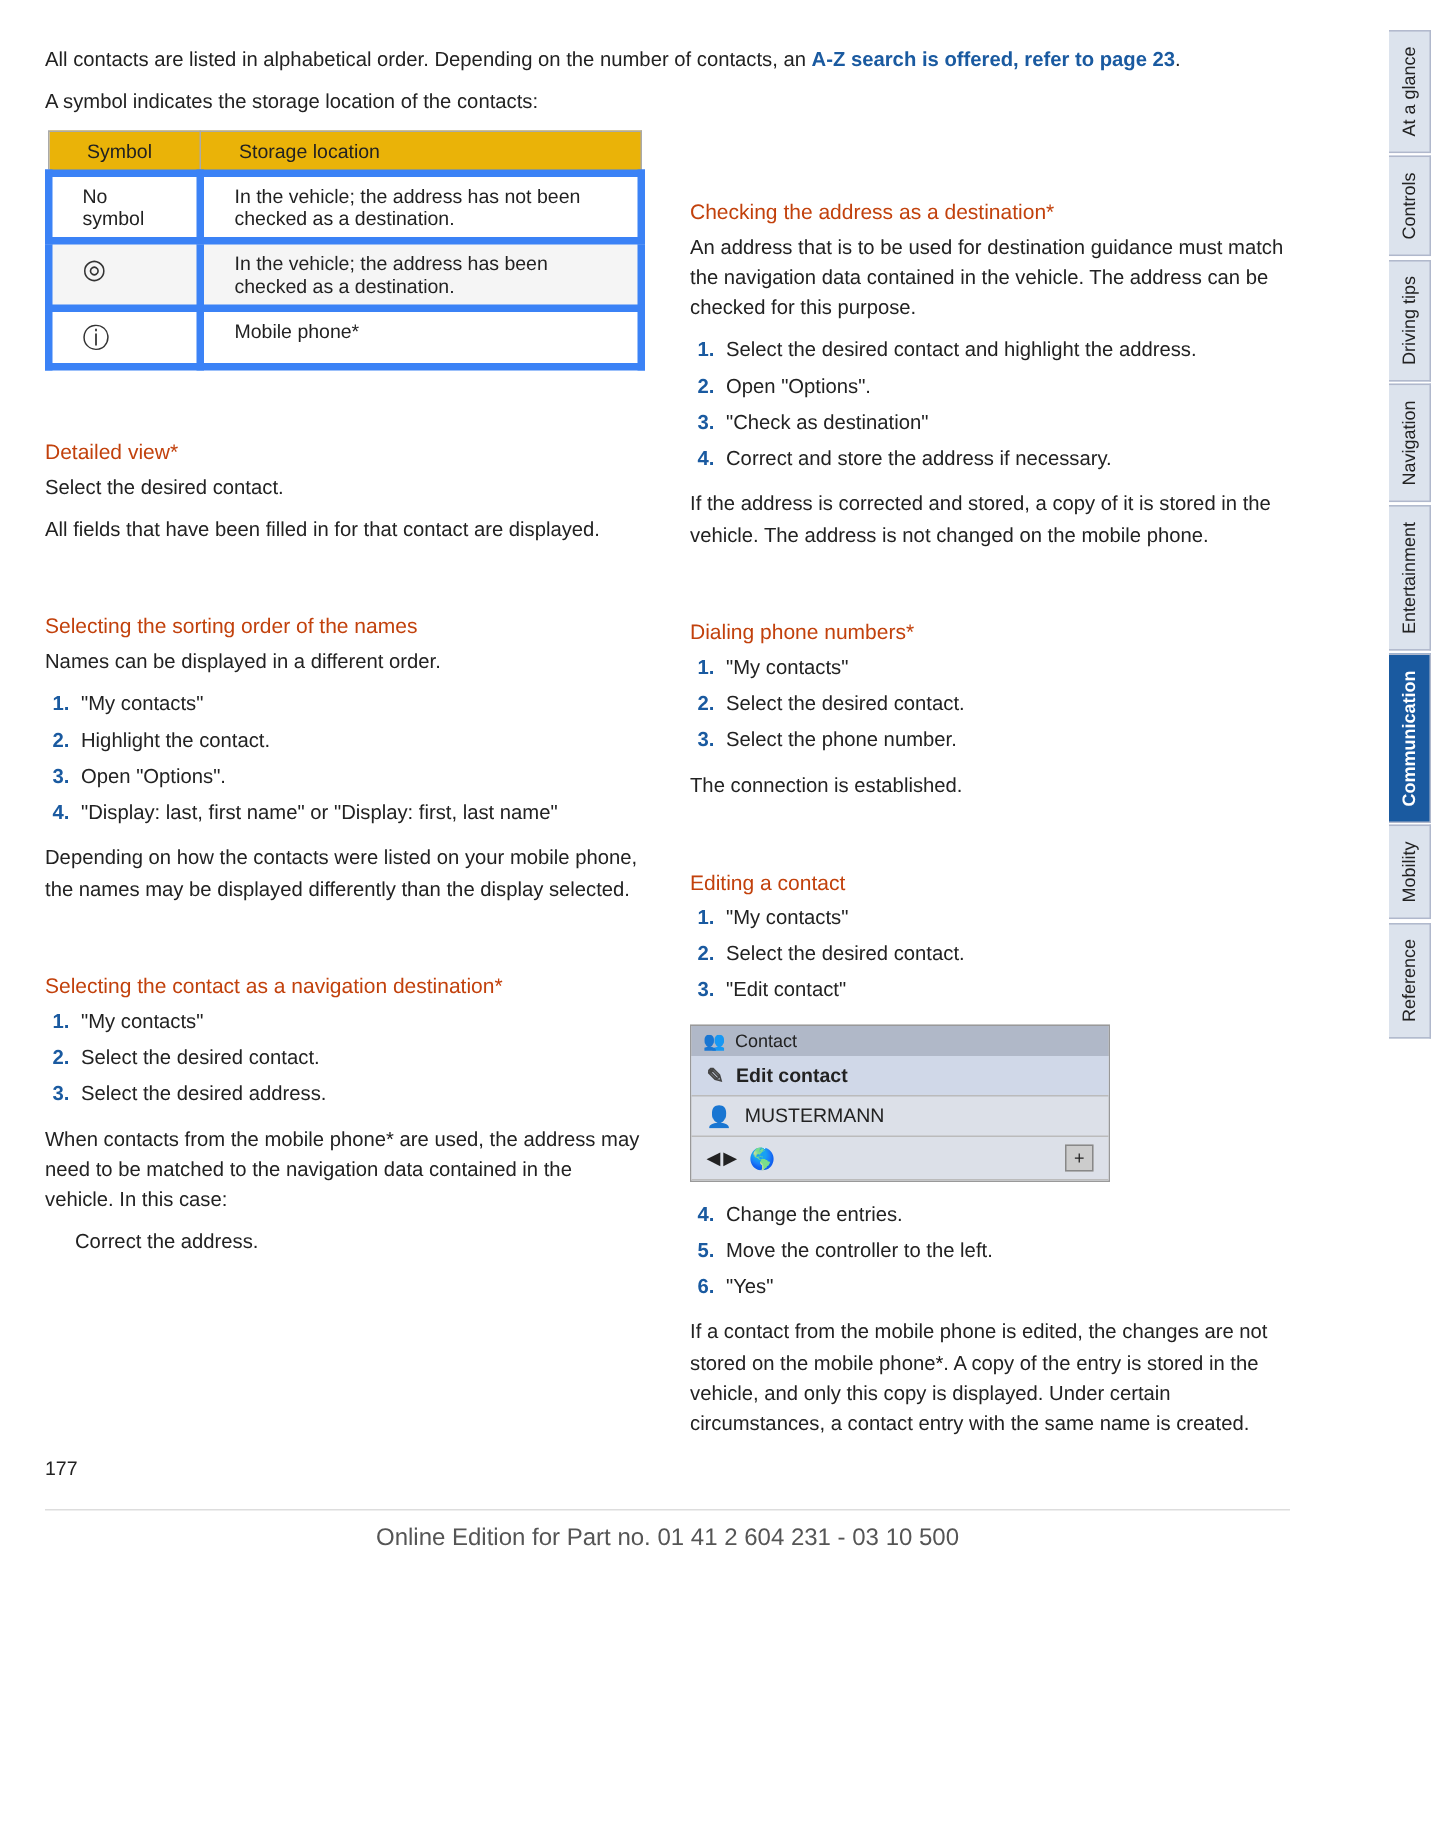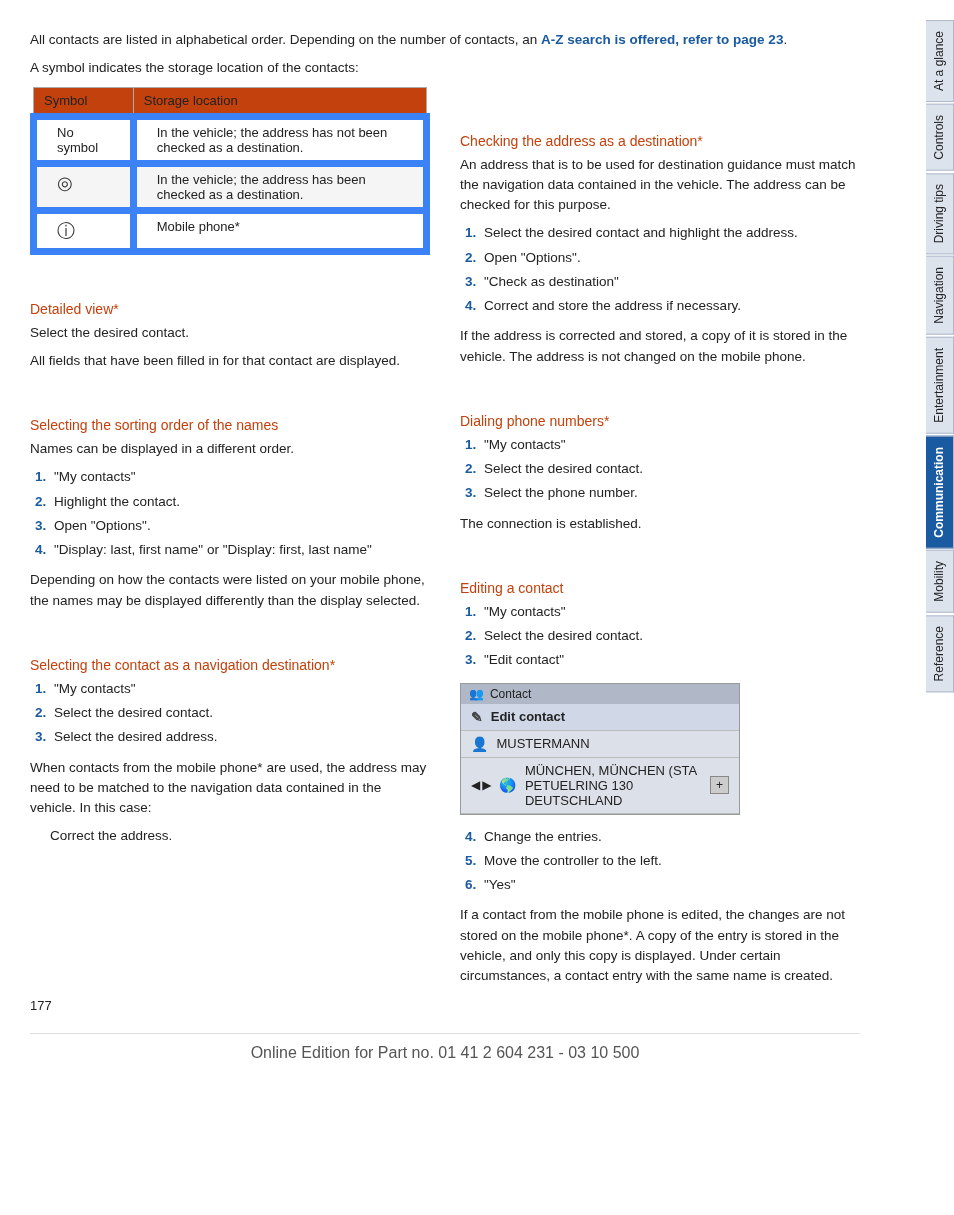--- a/index.html
+++ b/index.html
@@ -54,28 +54,28 @@
     }
 
     
     .storage-table {
       border-collapse: collapse;
       width: 100%;
       margin-bottom: 18px;
       font-size: 13px;
     }
     .storage-table th {
-      background: #c2410c;
+      background: #eab308;
       border: 1px solid #aaa;
-      padding: 5px 10px;
+      padding: 5px 25px;
       text-align: left;
       font-weight: normal;
     }
     .storage-table td {
-      border: 7px solid #3b82f6;
+      border: 5px solid #3b82f6;
       padding: 5px 20px;
       vertical-align: top;
     }
     .storage-table tr:nth-child(even) td {
       background: #f5f5f5;
     }
 
     .symbol-cell {
       font-size: 18px;
       color: #333;
@@ -314,25 +314,20 @@
             <div class="screenshot-row">
               <span class="row-icon">👤</span>
               <span>MUSTERMANN</span>
             </div>
             <div class="screenshot-row">
               <div class="nav-arrows">
                 <span>◀</span>
                 <span>▶</span>
               </div>
               <span class="row-icon">🌎</span>
-              <div style="flex:1;">
-                <div>MÜNCHEN, MÜNCHEN (STA</div>
-                <div>PETUELRING 130</div>
-                <div>DEUTSCHLAND</div>
-              </div>
               <span class="plus-btn">+</span>
             </div>
           </div>
         </div>
 
         <ol class="steps" start="4">
           <li><span>Change the entries.</span></li>
           <li><span>Move the controller to the left.</span></li>
           <li><span>"Yes"</span></li>
         </ol>

